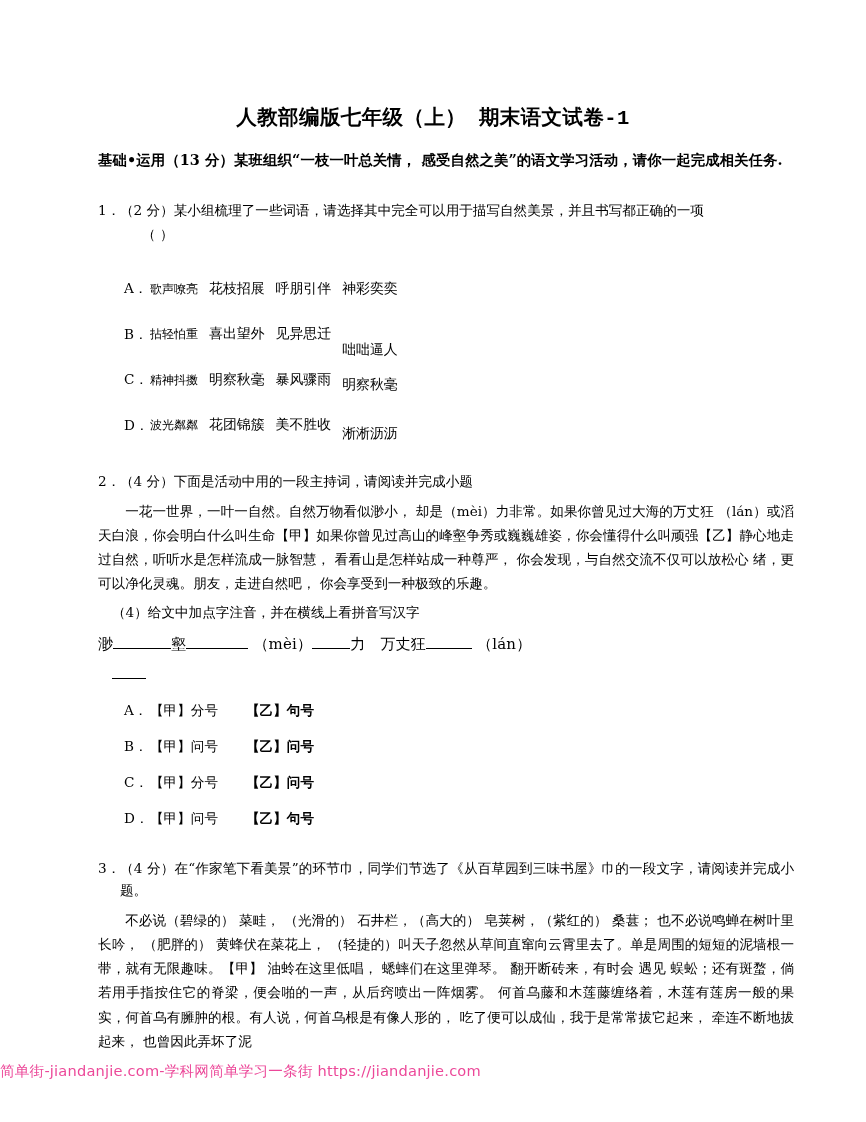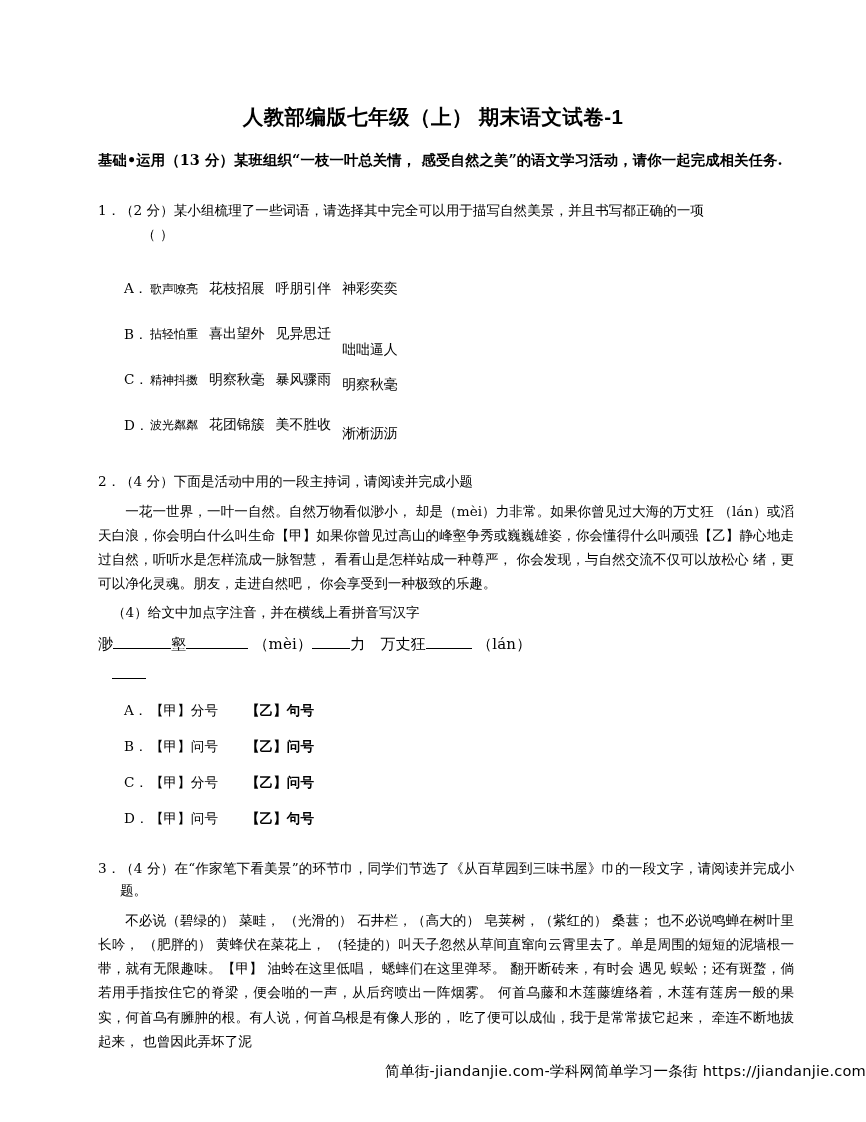--- a/index.html
+++ b/index.html
@@ -27,21 +27,21 @@
   }
 
   
   .doc-title {
     text-align: center;
     font-size: 20.5px;
     font-weight: bold;
     letter-spacing: 0.4px;
     margin: 0;
     padding: 103px 0 0 0;
-    font-family: Liberation Sans, sans-serif;
+    font-family: Liberation Mono, monospace;
   }
 
   
   .intro {
     font-size: 14.4px;
     font-weight: bold;
     line-height: 1.72;
     margin: 17px 0 0 0;
     padding: 0 72px 0 98px;
     text-align: justify;
@@ -160,23 +160,23 @@
     flex: 0 0 auto;
     font-weight: bold;
   }
 
   
   .footer {
     position: absolute;
     left: 0;
     top: 1062px;
     width: 866px;
-    text-align: right;
+    text-align: left;
     font-size: 14.6px;
-    color: #000000;
+    color: #ec4899;
     font-family: "DejaVu Sans", "Liberation Sans", sans-serif;
     letter-spacing: 0.2px;
   }
 </style>
 </head>
 <body>
 
 <div class="page">
   <div class="sheet">
 

